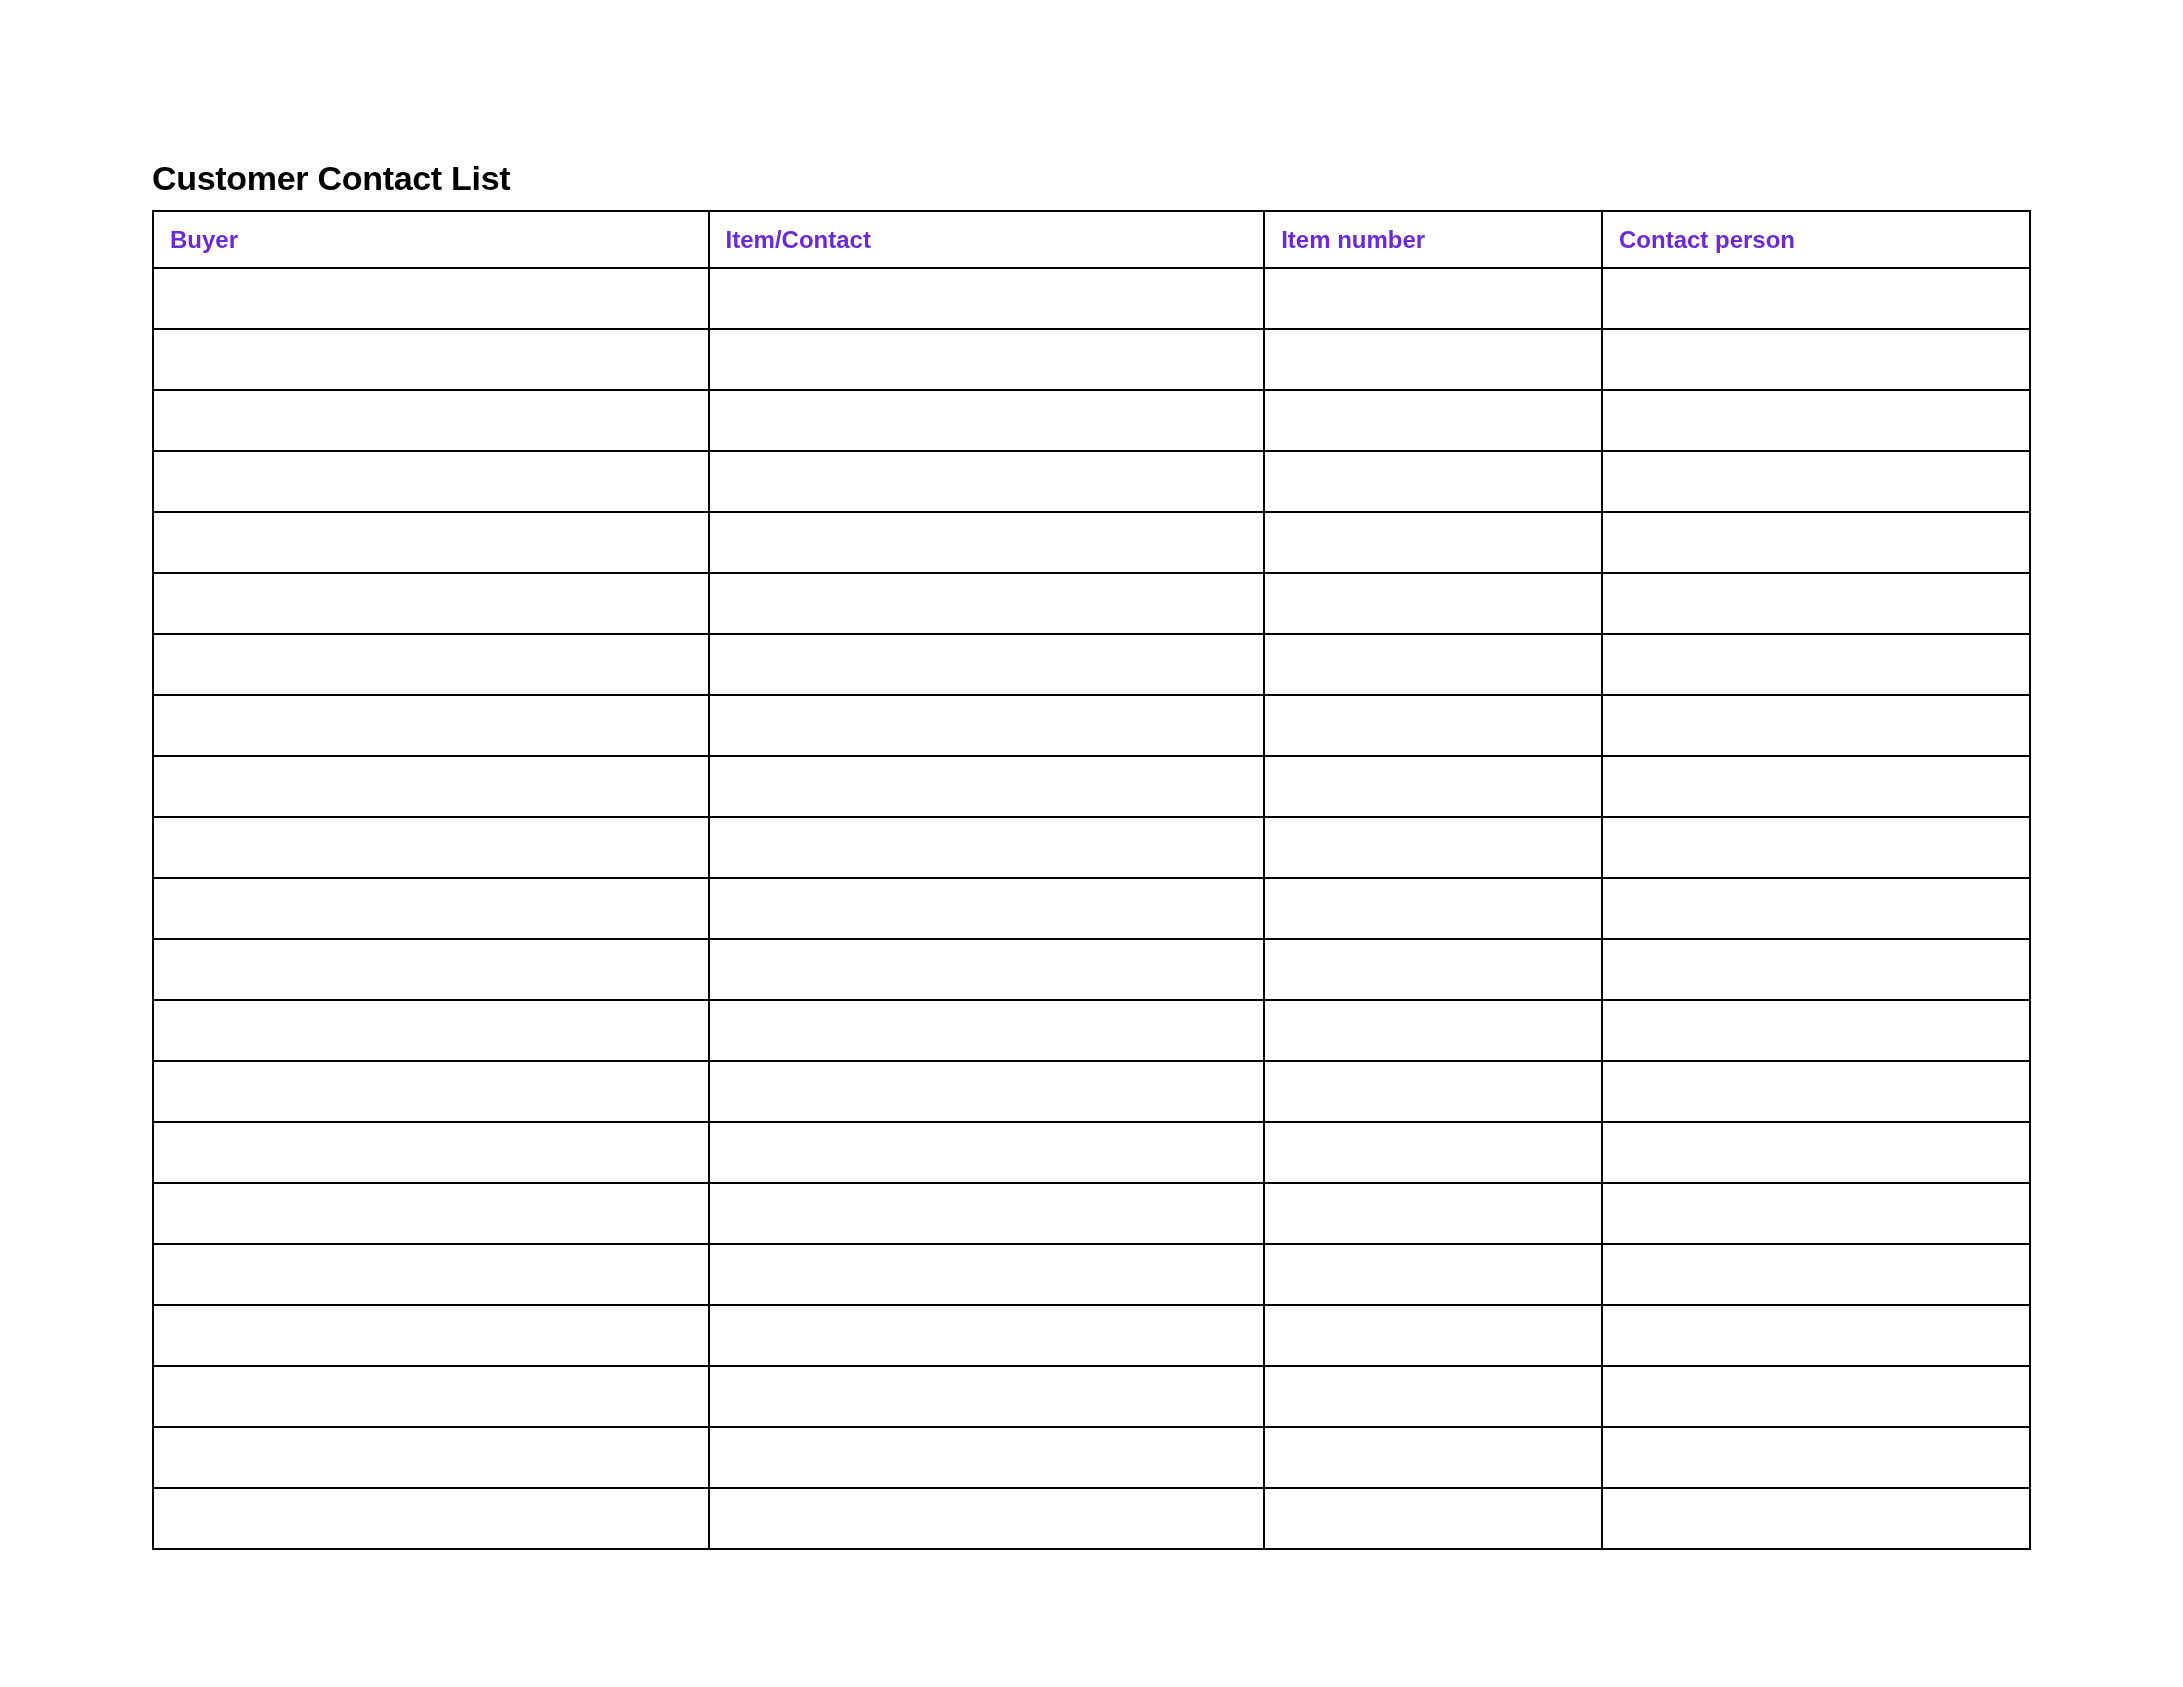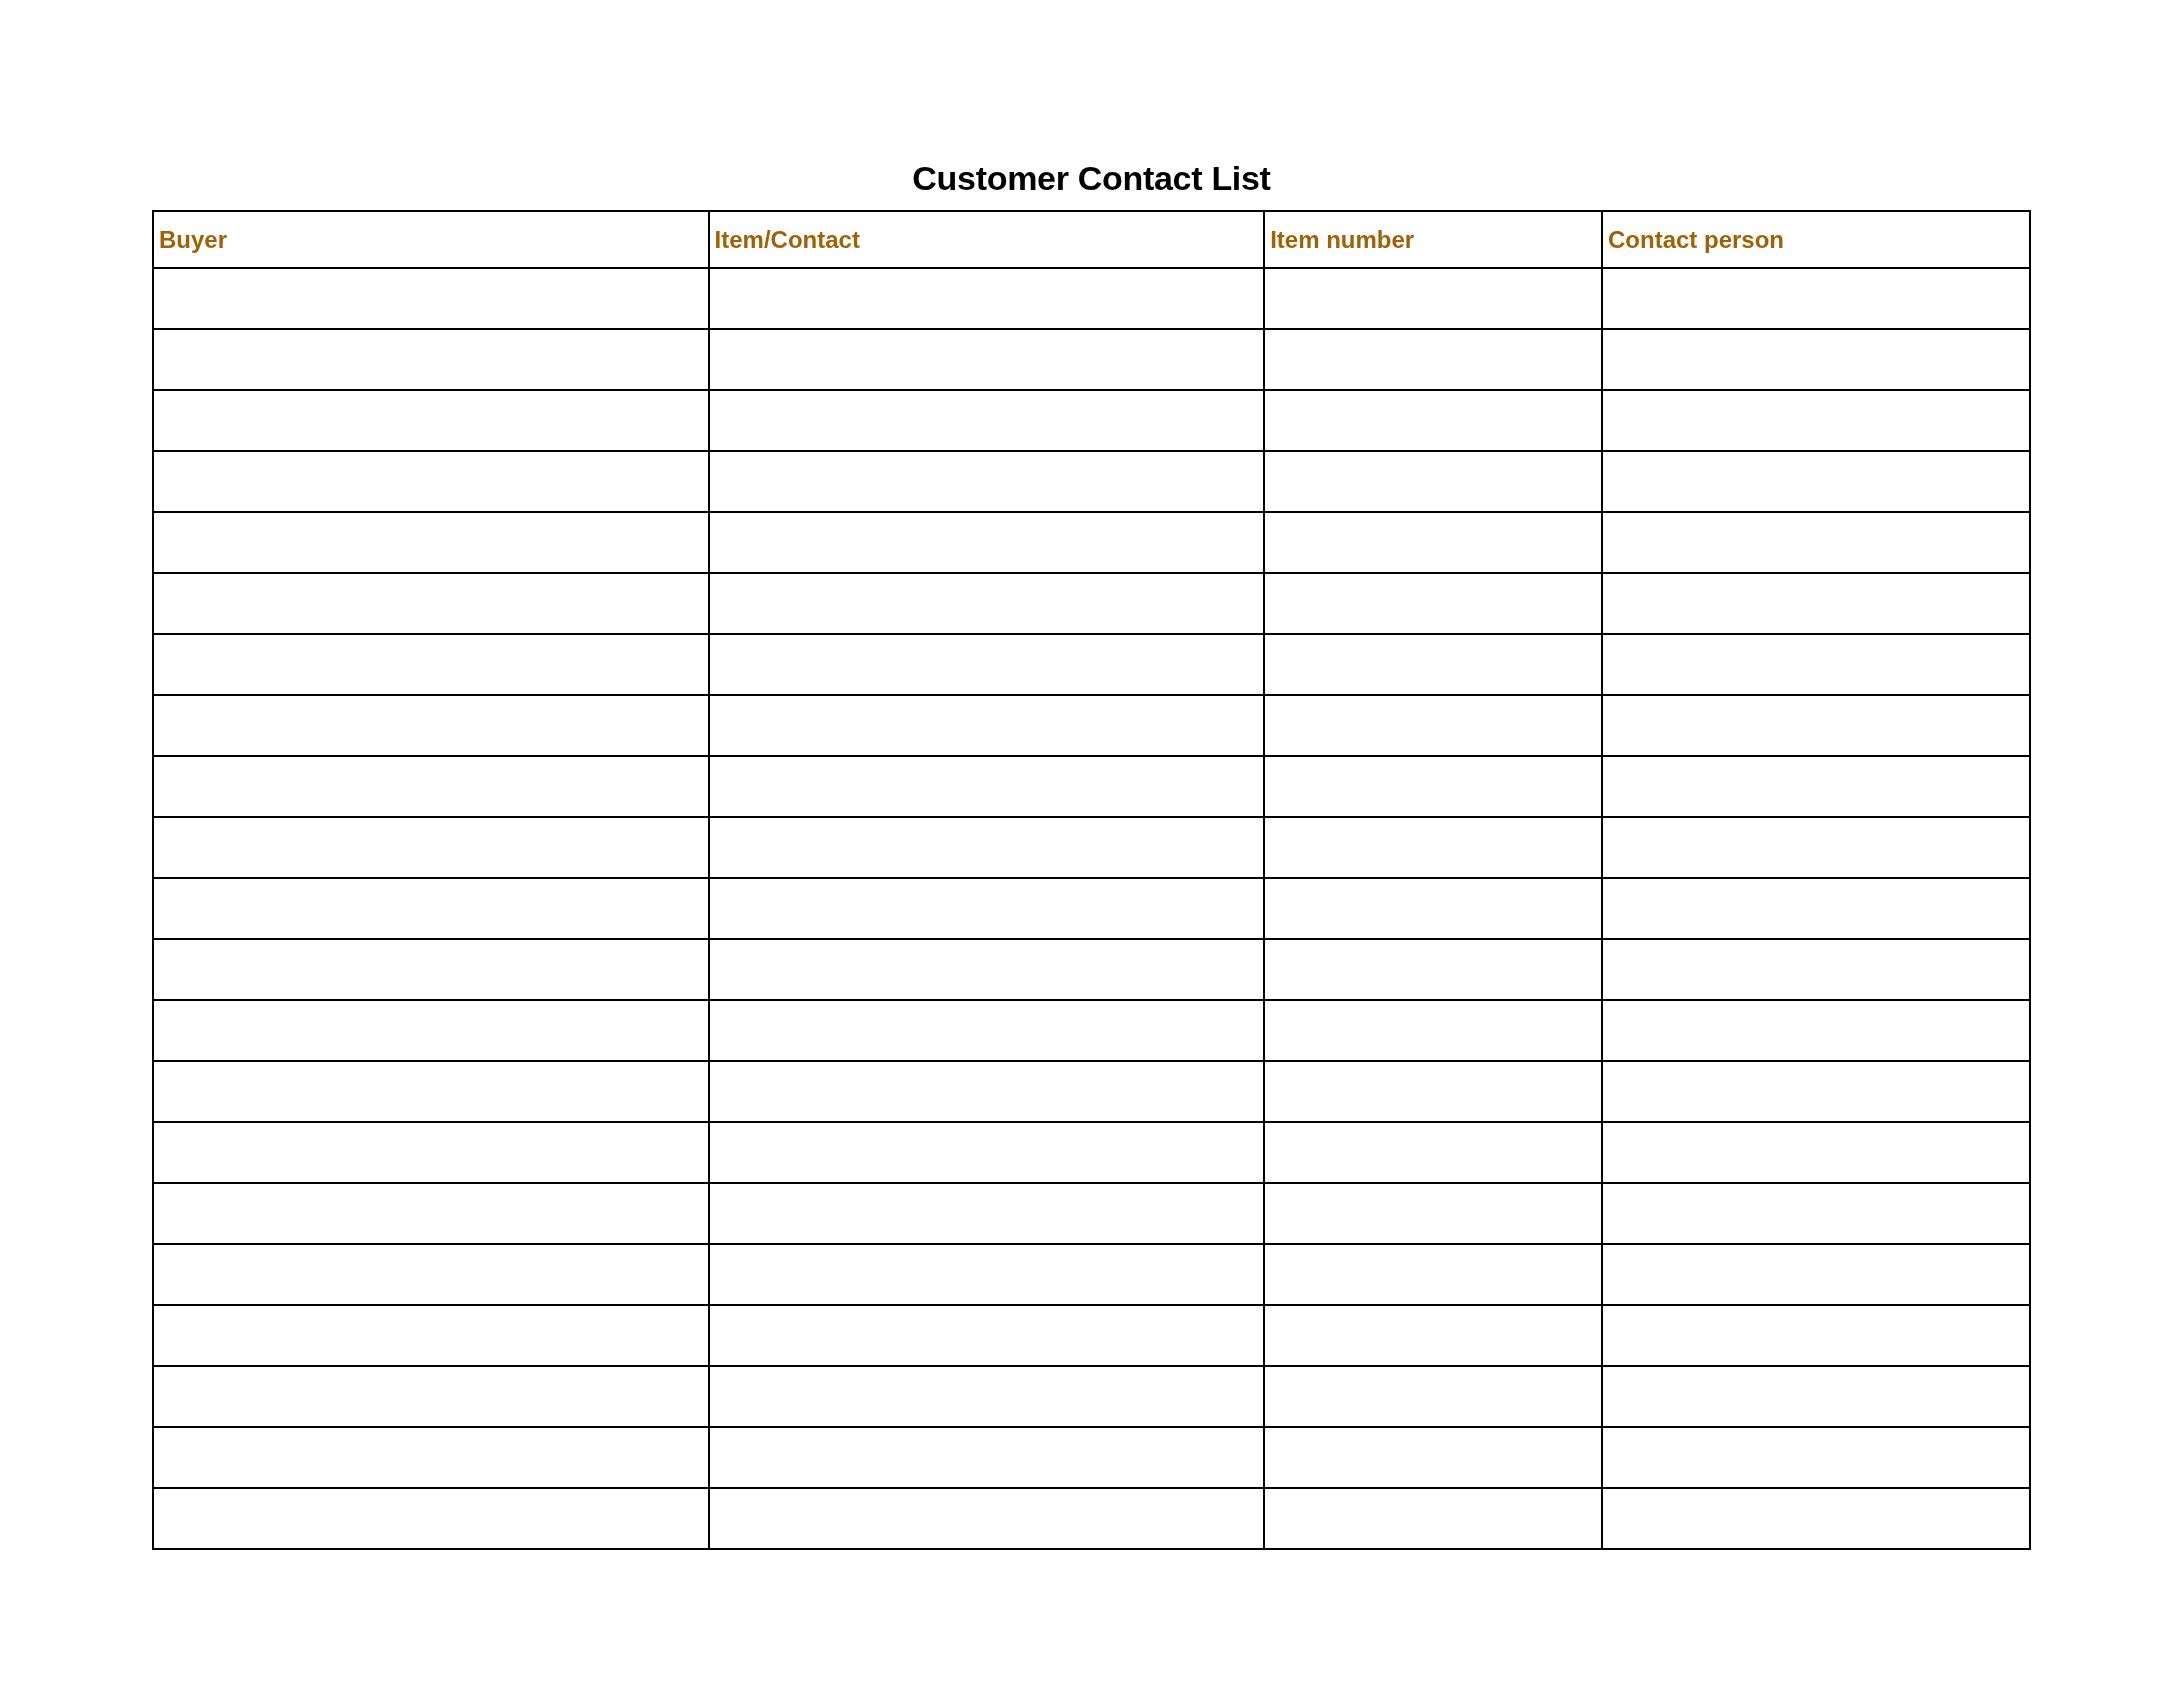--- a/index.html
+++ b/index.html
@@ -13,37 +13,36 @@
       background: #ffffff;
       font-family: Arial, Helvetica, sans-serif;
       padding: 159px 152px 0 152px;
     }
     .title {
       font-size: 34px;
       font-weight: 700;
       color: #000000;
       margin-bottom: 12px;
       letter-spacing: -0.3px;
-      text-align: center;
     }
     table {
       width: 100%;
       border-collapse: collapse;
       table-layout: fixed;
     }
     th, td {
       border: 2px solid #000000;
       text-align: left;
       vertical-align: middle;
     }
     th {
       font-size: 24px;
       font-weight: 700;
-      color: #a16207;
-      padding: 12px 5px;
+      color: #6d28d9;
+      padding: 12px 16px;
       height: 57px;
     }
     td {
       height: 61px;
       padding: 8px 14.6px;
       font-size: 22.5px;
     }
     col.col-buyer { width: 29.6%; }
     col.col-item { width: 29.6%; }
     col.col-phone { width: 18.0%; }

